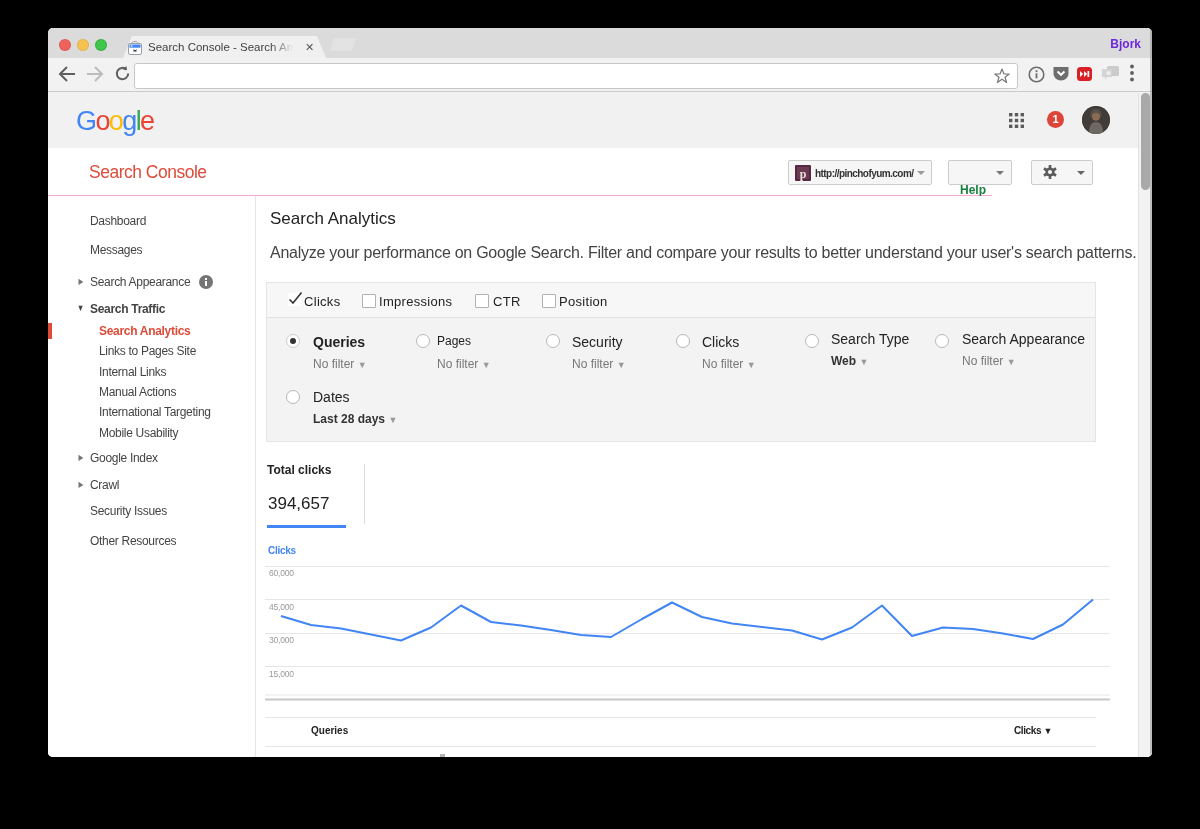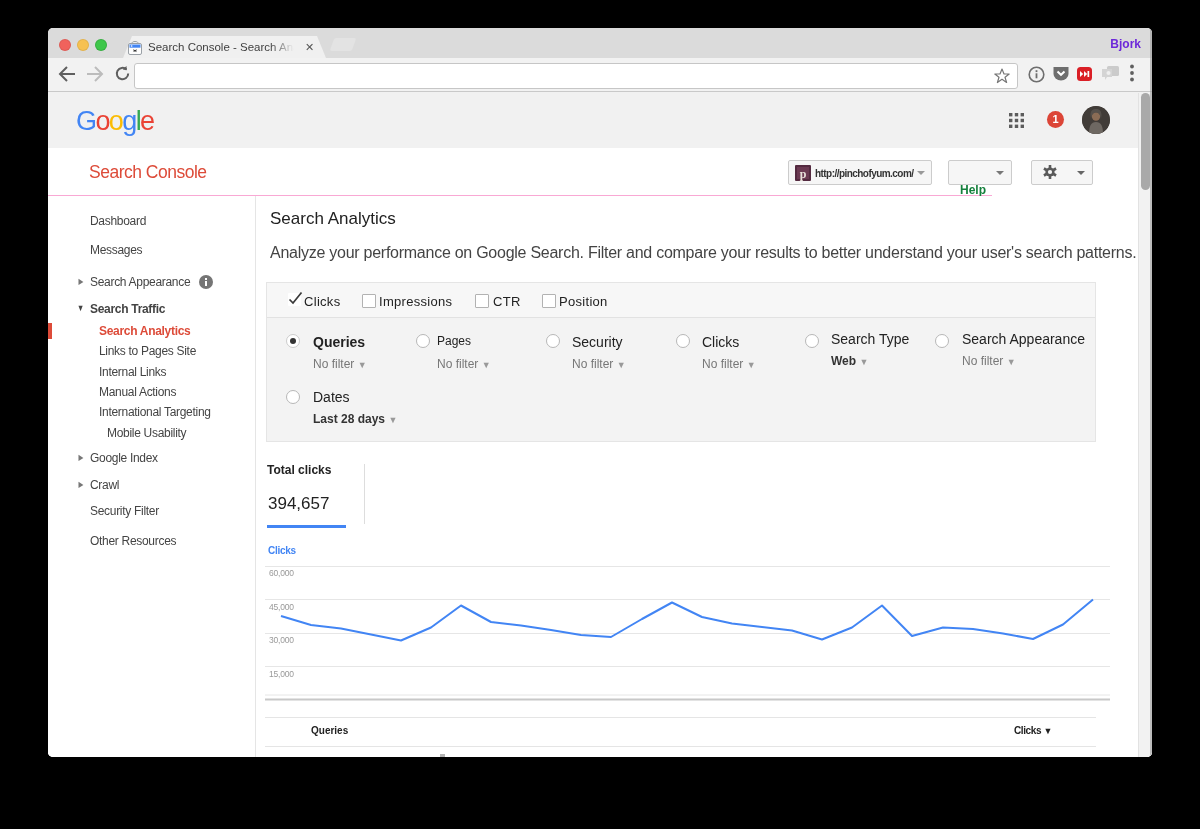--- a/index.html
+++ b/index.html
@@ -173,26 +173,26 @@
           <rect x="6" y="6" width="2" height="5" fill="#fff"></rect>
           <rect x="6" y="3" width="2" height="2" fill="#fff"></rect>
         </svg>
       <div class="tri" style="left:28px;top:107px;color:#444;font-size:9px;">▼</div>
       <div class="nav" style="left:42px;top:106px;font-weight:bold;">Search Traffic</div>
       <div class="nav" style="left:51px;top:128px;font-weight:bold;color:#dd4b39;">Search Analytics</div>
       <div class="nav" style="left:51px;top:148px;">Links to Pages Site</div>
       <div class="nav" style="left:51px;top:169px;">Internal Links</div>
       <div class="nav" style="left:51px;top:189px;">Manual Actions</div>
       <div class="nav" style="left:51px;top:209px;">International Targeting</div>
-      <div class="nav" style="left:51px;top:230px;margin-left:8px;">Mobile Usability</div>
+      <div class="nav" style="left:51px;top:230px;">Mobile Usability</div>
       <div class="tri" style="left:30px;top:257px;">▶</div>
       <div class="nav" style="left:42px;top:255px;">Google Index</div>
       <div class="tri" style="left:30px;top:284px;">▶</div>
       <div class="nav" style="left:42px;top:282px;">Crawl</div>
-      <div class="nav" style="left:42px;top:308px;">Security Filter</div>
+      <div class="nav" style="left:42px;top:308px;">Security Issues</div>
       <div class="nav" style="left:42px;top:338px;">Other Resources</div>
     </div>
     <div class="abs" style="left:0;top:231px;width:4px;height:16px;background:#dd4b39;"></div>
     <div id="main">
       <div class="abs" style="left:14px;top:13px;font-size:17px;color:#212121;">Search Analytics</div>
       <div class="abs" style="left:14px;top:48px;font-size:16px;letter-spacing:-0.26px;color:#444;white-space:nowrap;">Analyze your performance on Google Search. Filter and compare your results to better understand your user's search patterns. <span style="color:#15c;">Learn more.</span></div>
 
       <div class="abs" style="left:10px;top:86px;width:828px;height:158px;background:#f3f3f3;border:1px solid #e5e5e5;">
         <div class="abs" style="left:0;top:0;width:828px;height:34px;background:#f7f7f7;border-bottom:1px solid #e2e2e2;"></div>
         <div class="abs" style="left:21px;top:10px;width:13px;height:13px;background:#fff;border-radius:1px;"></div>

